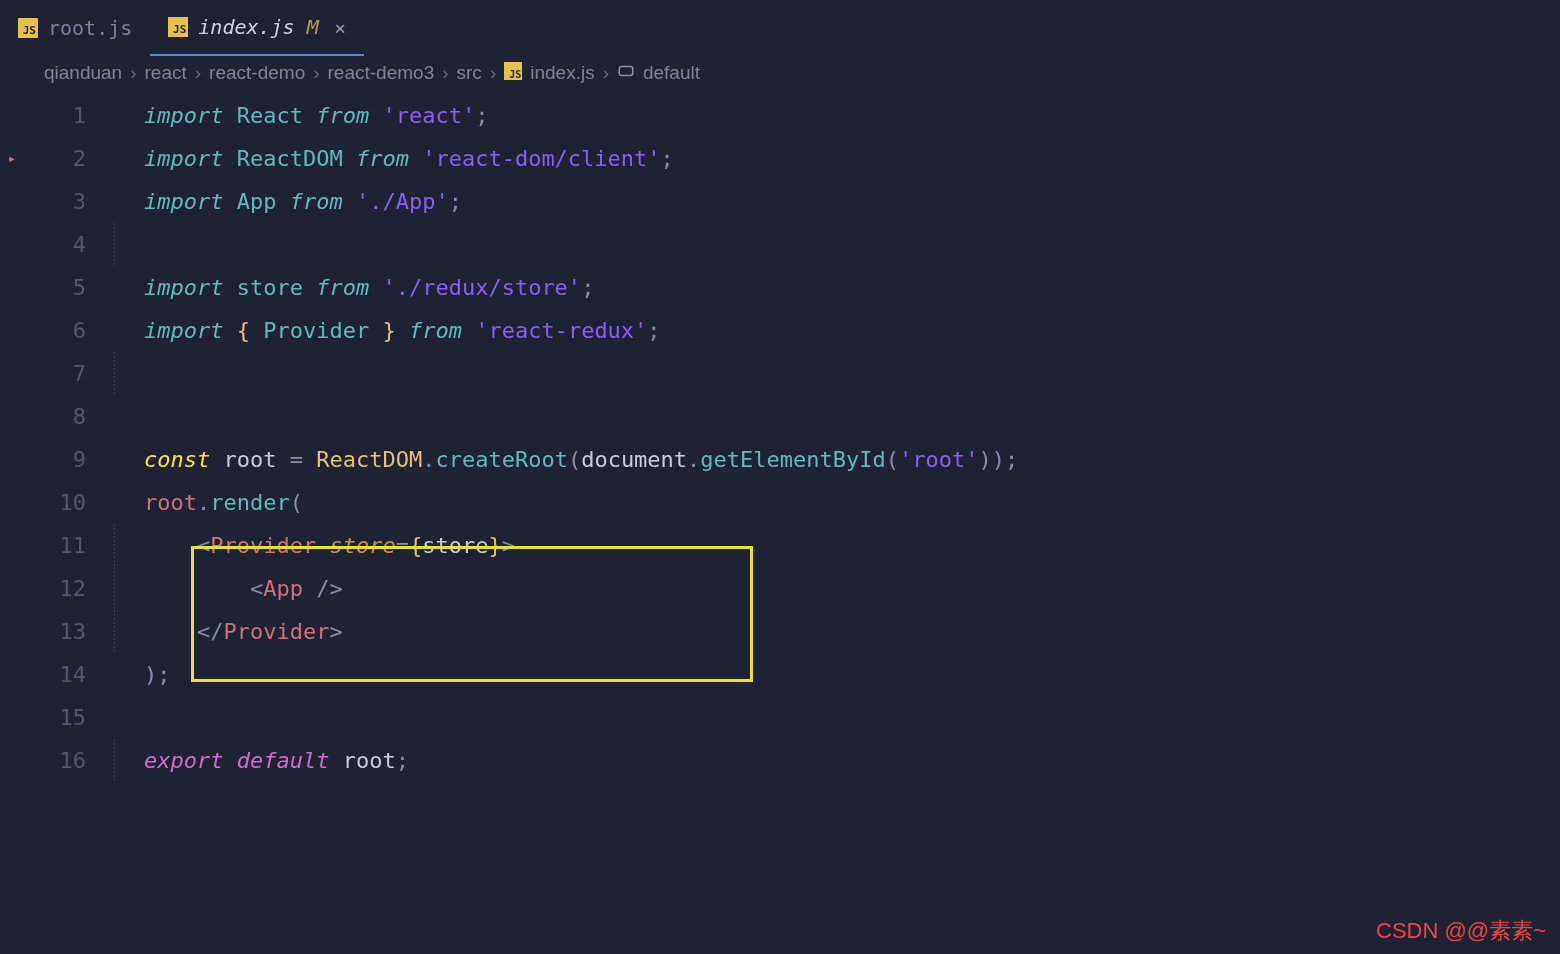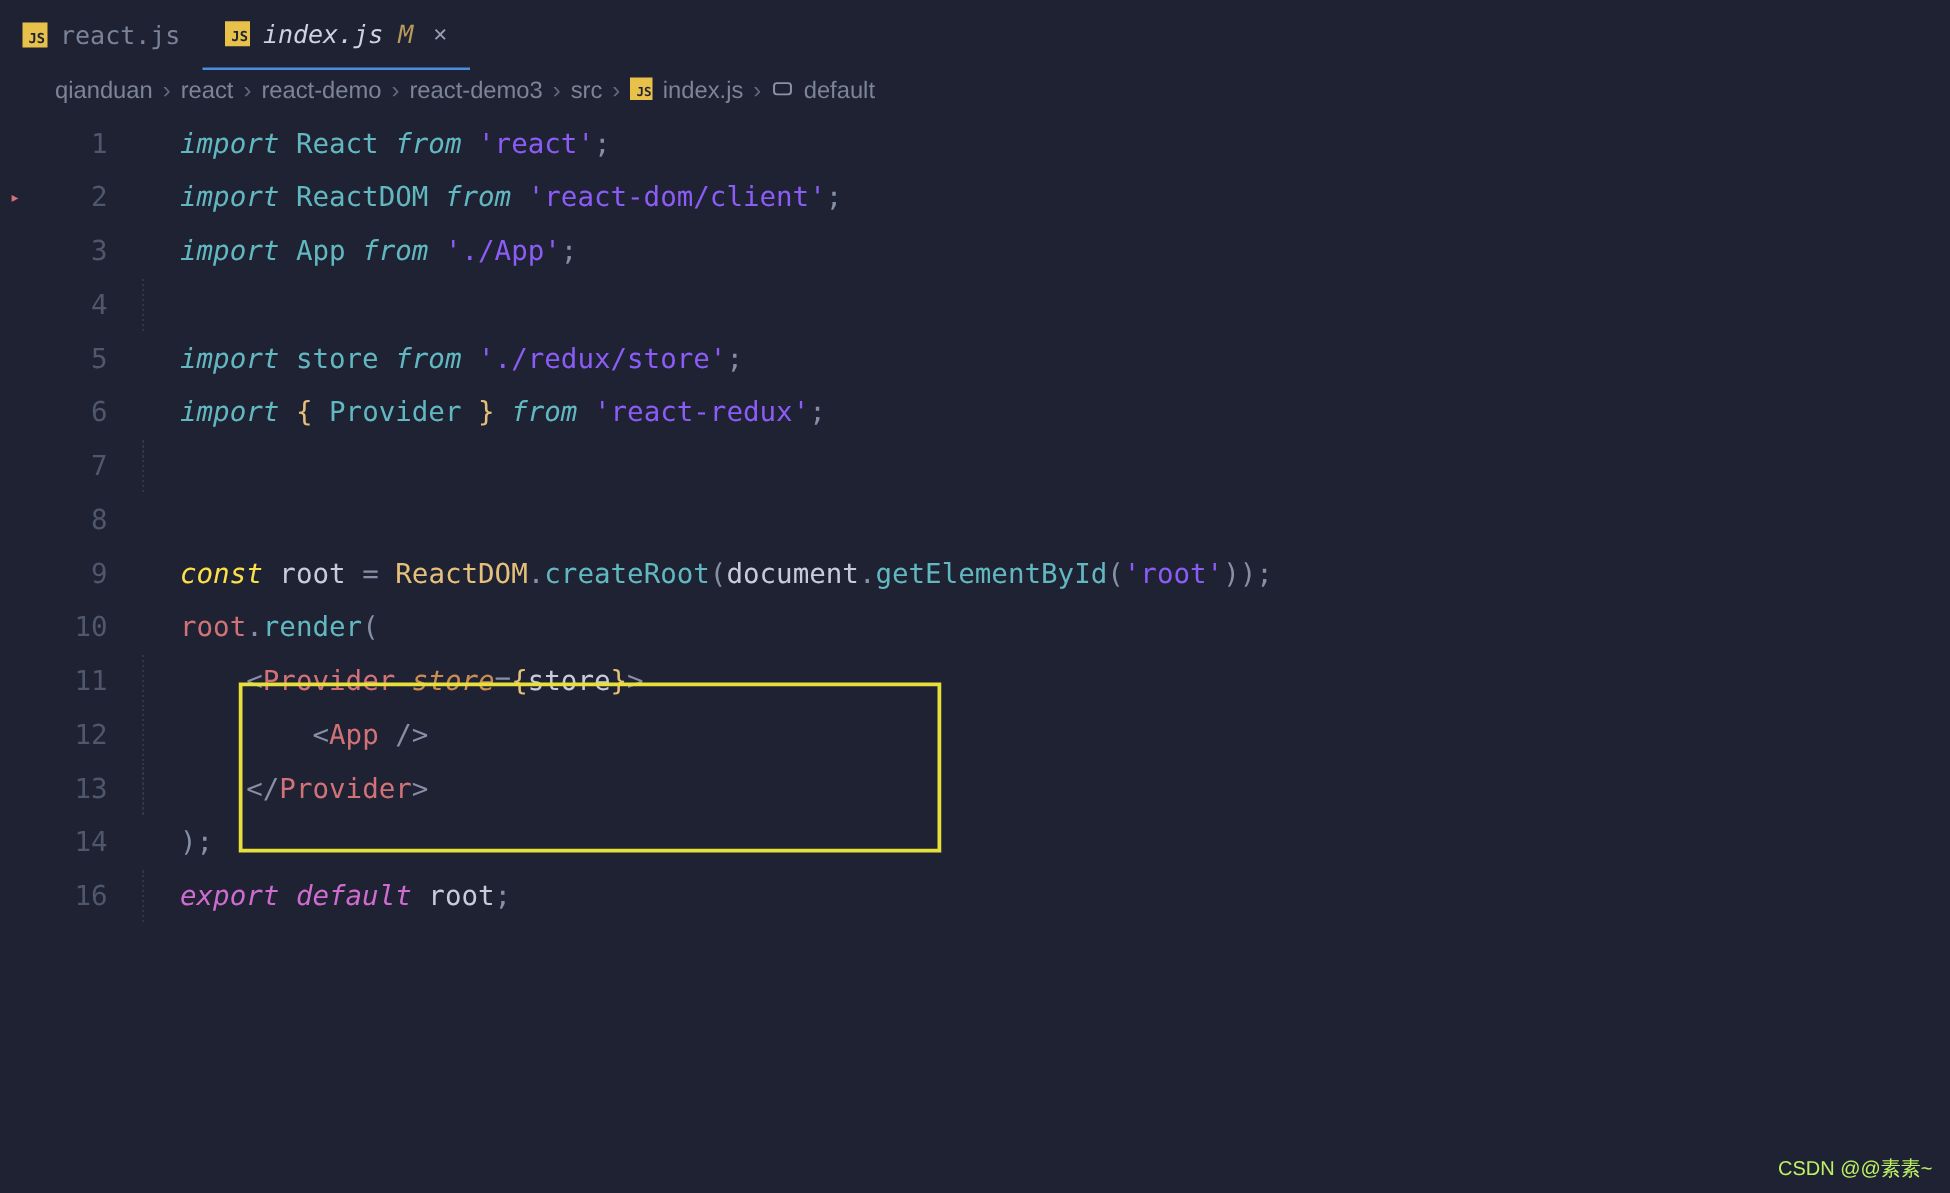--- a/index.html
+++ b/index.html
@@ -146,33 +146,33 @@
     top: 546px;
     width: 562px;
     height: 136px;
   }
 
   
   .watermark {
     position: absolute;
     bottom: 8px;
     right: 14px;
-    font-size: 16px;
-    color: #bef264;
+    font-size: 22px;
+    color: #ef4444;
     font-family: sans-serif;
     margin-top: 34px;
   }
 </style>
 </head>
 <body>
 
 <div class="tabs">
   <div class="tab">
     <span class="js-icon">JS</span>
-    <span>react.js</span>
+    <span>root.js</span>
   </div>
   <div class="tab active">
     <span class="js-icon">JS</span>
     <span>index.js</span>
     <span class="mod-flag">M</span>
     <span class="close-icon">✕</span>
   </div>
   <div class="tab-rest"></div>
 </div>
 
@@ -278,20 +278,26 @@
       <div class="code"><span class="ident">    </span><span class="tag-punct">&lt;/</span><span class="tag-name">Provider</span><span class="tag-punct">&gt;</span></div>
     </div>
     <div class="line">
       <div class="gutter-indicator"></div>
       <div class="lineno">14</div>
       <div class="indent-guide" style="visibility: hidden;"></div>
       <div class="code"><span class="punct">);</span></div>
     </div>
     <div class="line">
       <div class="gutter-indicator"></div>
+      <div class="lineno">15</div>
+      <div class="indent-guide" style="visibility: hidden;"></div>
+      <div class="code"></div>
+    </div>
+    <div class="line">
+      <div class="gutter-indicator"></div>
       <div class="lineno">16</div>
       <div class="indent-guide"></div>
       <div class="code"><span class="kw-export">export default </span><span class="ident">root</span><span class="punct">;</span></div>
     </div>
   </div>
 
 <div class="hl-box"></div>
 
 <div class="watermark">CSDN @@素素~</div>
 

